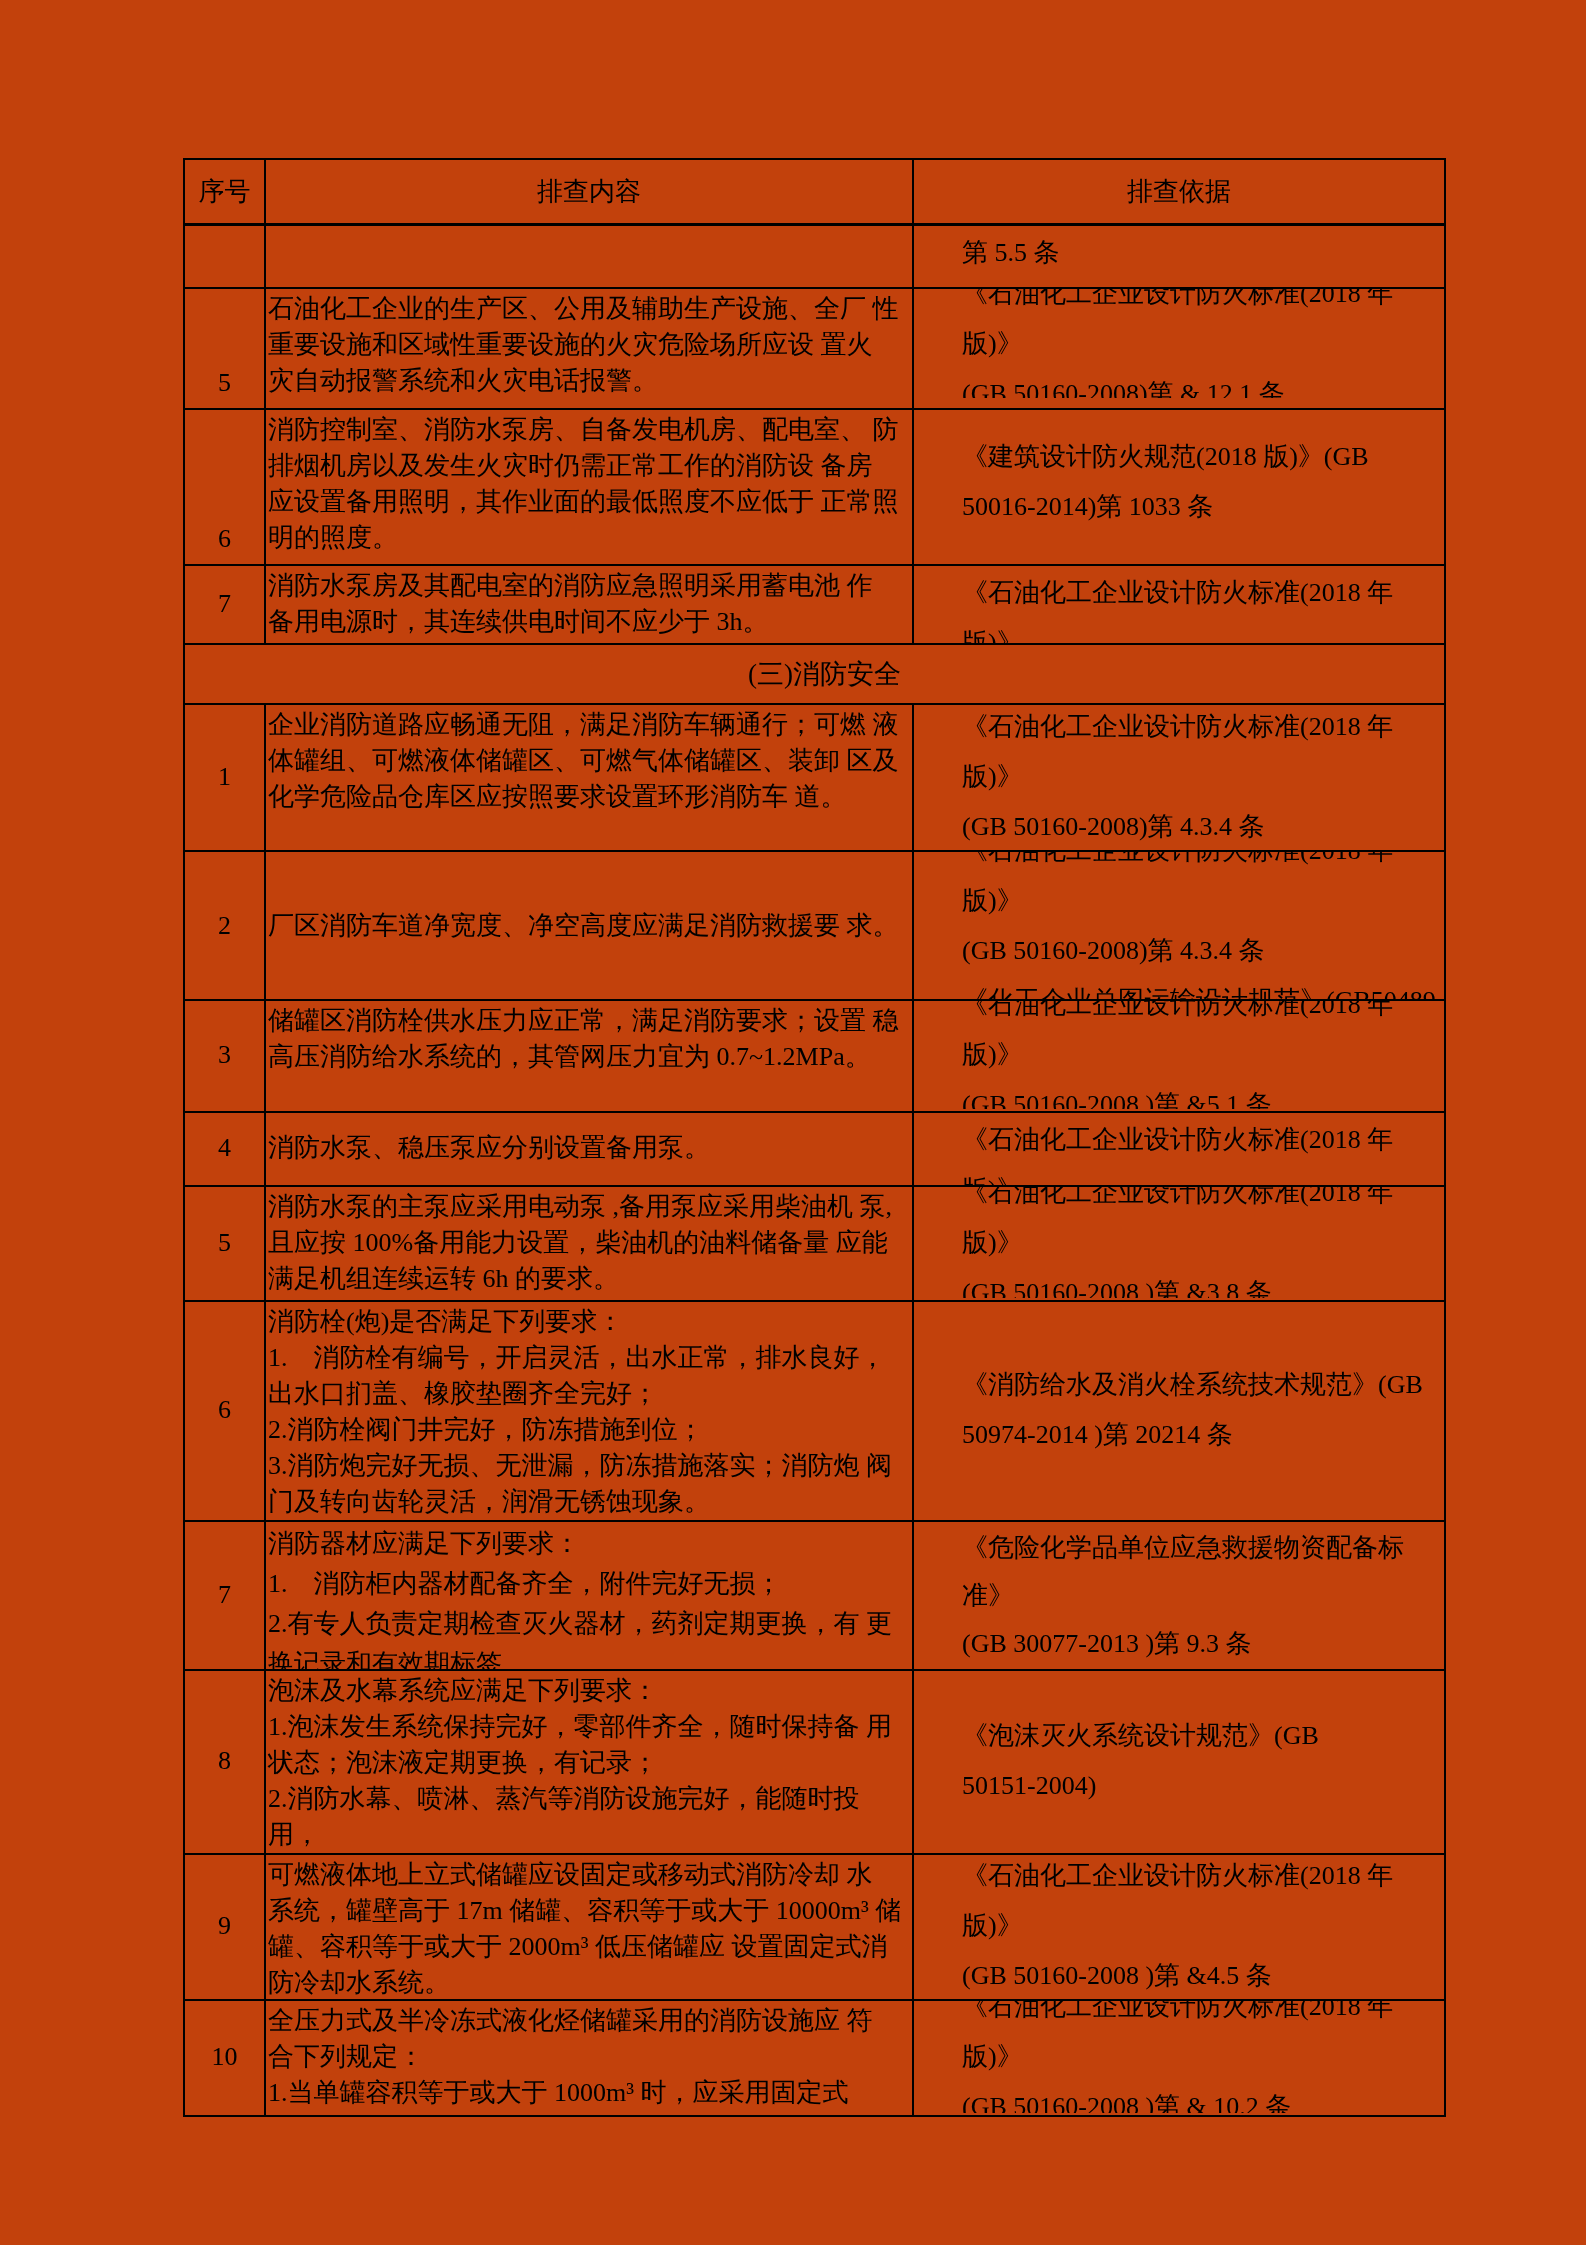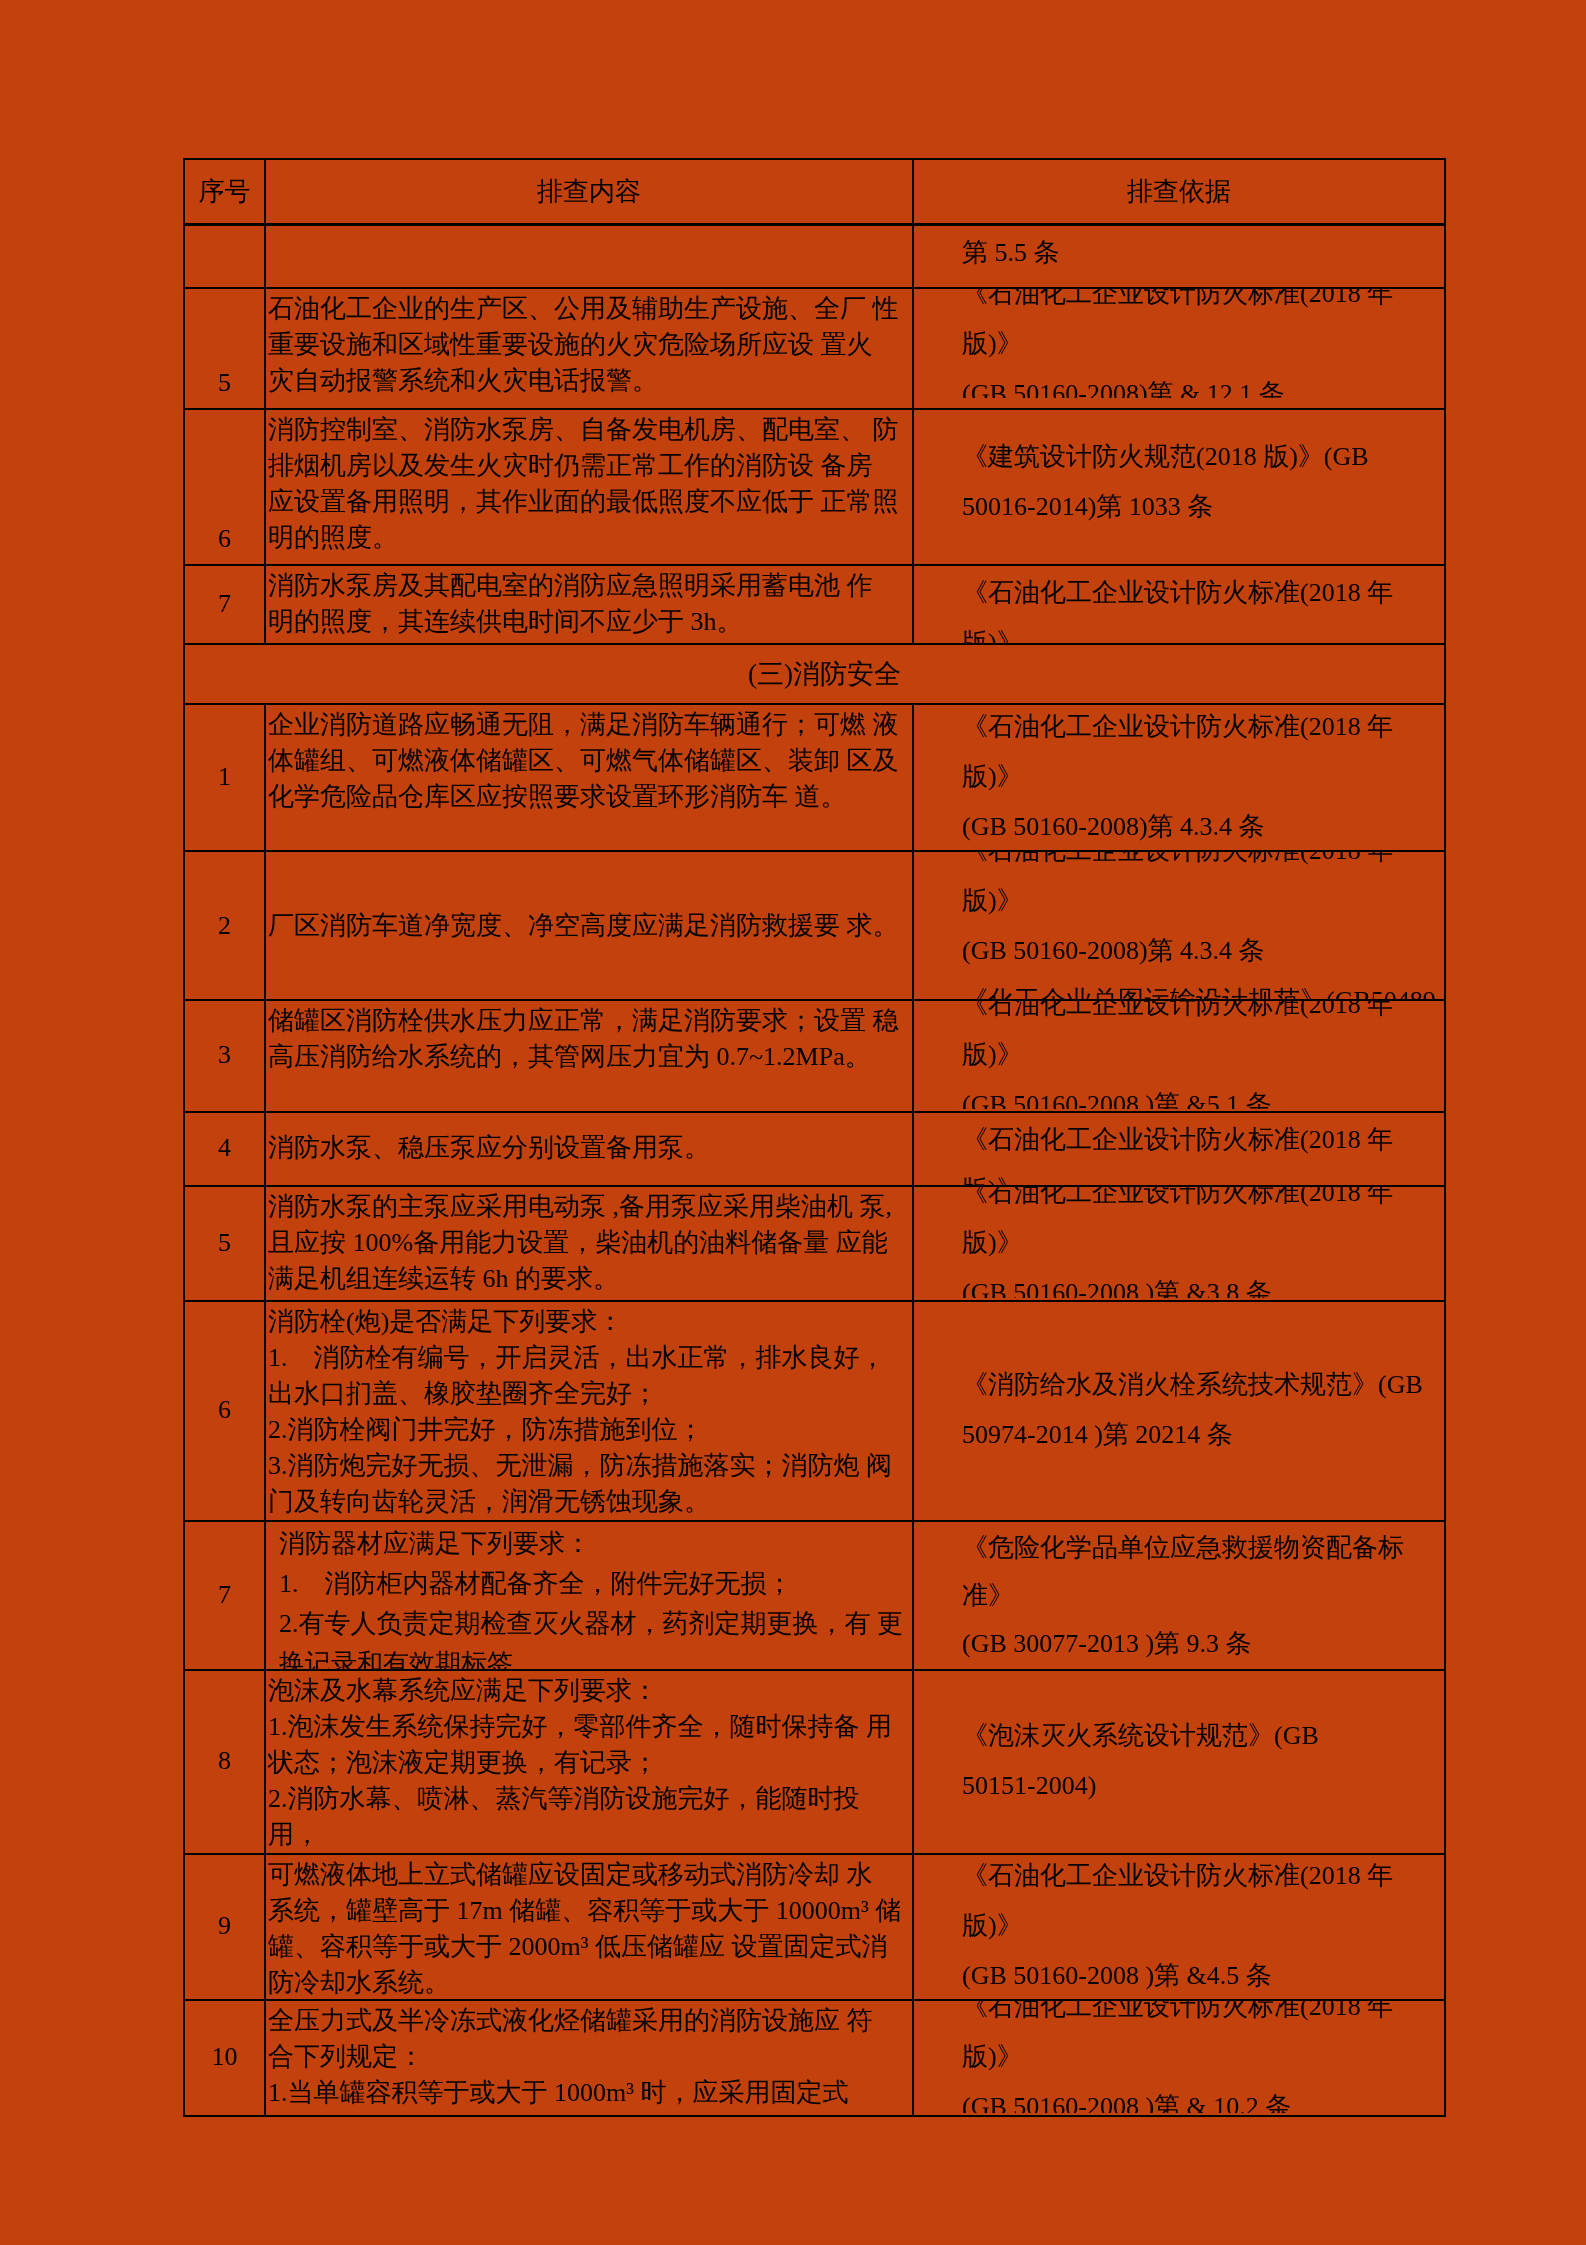--- a/index.html
+++ b/index.html
@@ -34,21 +34,21 @@
   .hd{align-items:center;justify-content:center;}
   .num{align-items:center;justify-content:center;}
   .nbottom{justify-content:flex-end;padding-bottom:10px;}
   .content{
     justify-content:flex-start;
     padding:2px 4px 0 2px;
     line-height:36px;
     text-align:left;
   }
   .content.vcenter{justify-content:center;padding-top:0;}
-  .content.wide{line-height:40px;margin-left:11px;}
+  .content.wide{line-height:40px;}
   .basis{
     justify-content:center;
     padding-left:4px;padding-right:4px;
     line-height:50px;
     margin-left:44px;
   }
   .basis.btop{justify-content:flex-start;padding-top:2px;}
   .basis.tight{line-height:48px;justify-content:flex-start;padding-top:2px;}
   .section-cell{align-items:center;justify-content:center;font-size:27px;margin-left:20px;}
   .pre{white-space:pre-line;}
@@ -119,21 +119,21 @@
 50016-2014)第 1033 条</div>
           </td>
     </tr>
 
     <tr>
       <td>
             <div class="cb h75 num">7</div>
           </td>
       <td>
             <div class="cb h75 content pre">消防水泵房及其配电室的消防应急照明采用蓄电池 作
-明的照度，其连续供电时间不应少于 3h。</div>
+备用电源时，其连续供电时间不应少于 3h。</div>
           </td>
       <td>
             <div class="cb h75 basis btop pre">《石油化工企业设计防火标准(2018 年版)》
 (GB 50160-2008)第 9.1.2 条</div>
           </td>
     </tr>
 
     <tr>
       <td colspan="3">
             <div class="cb h58 section-cell">(三)消防安全</div>

